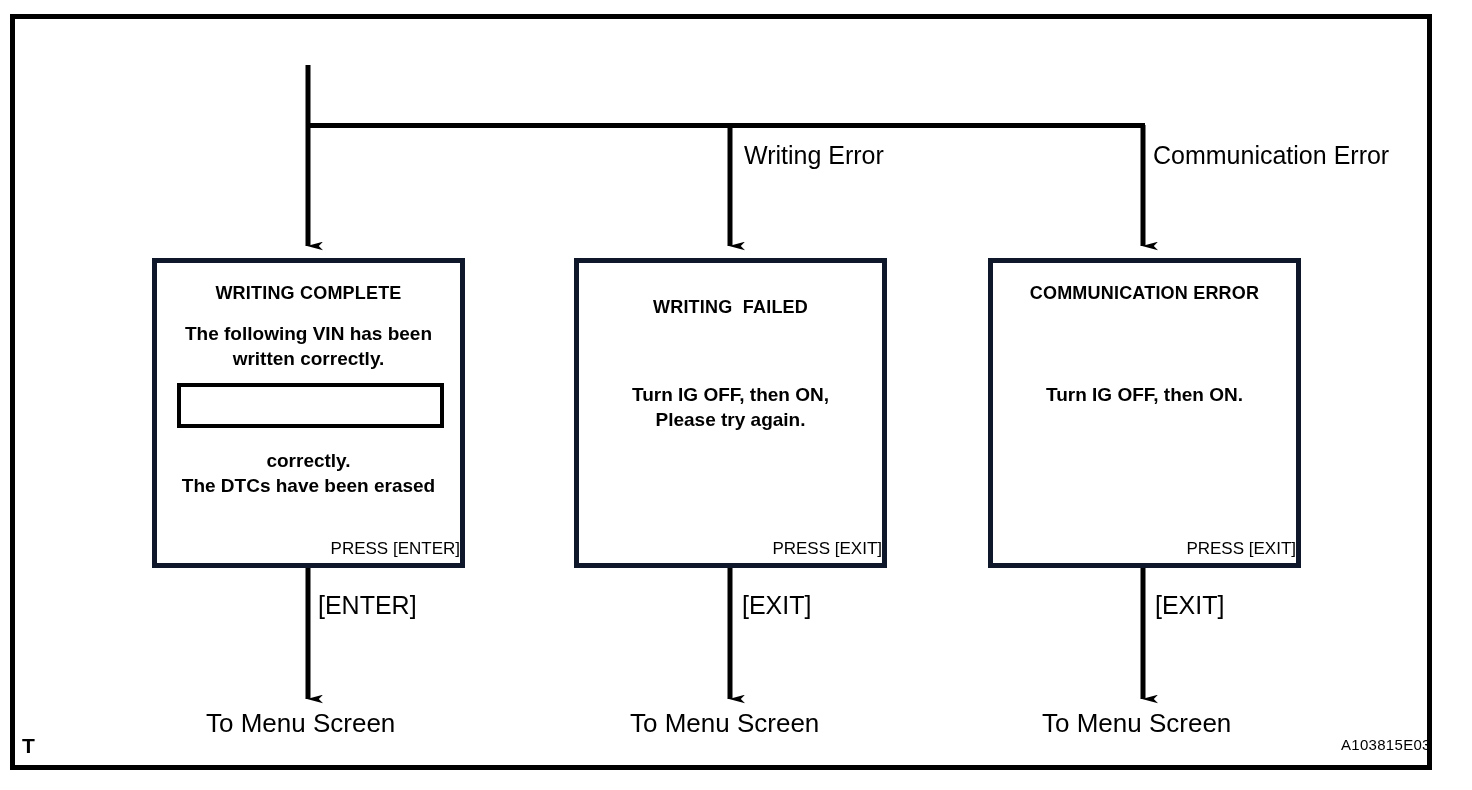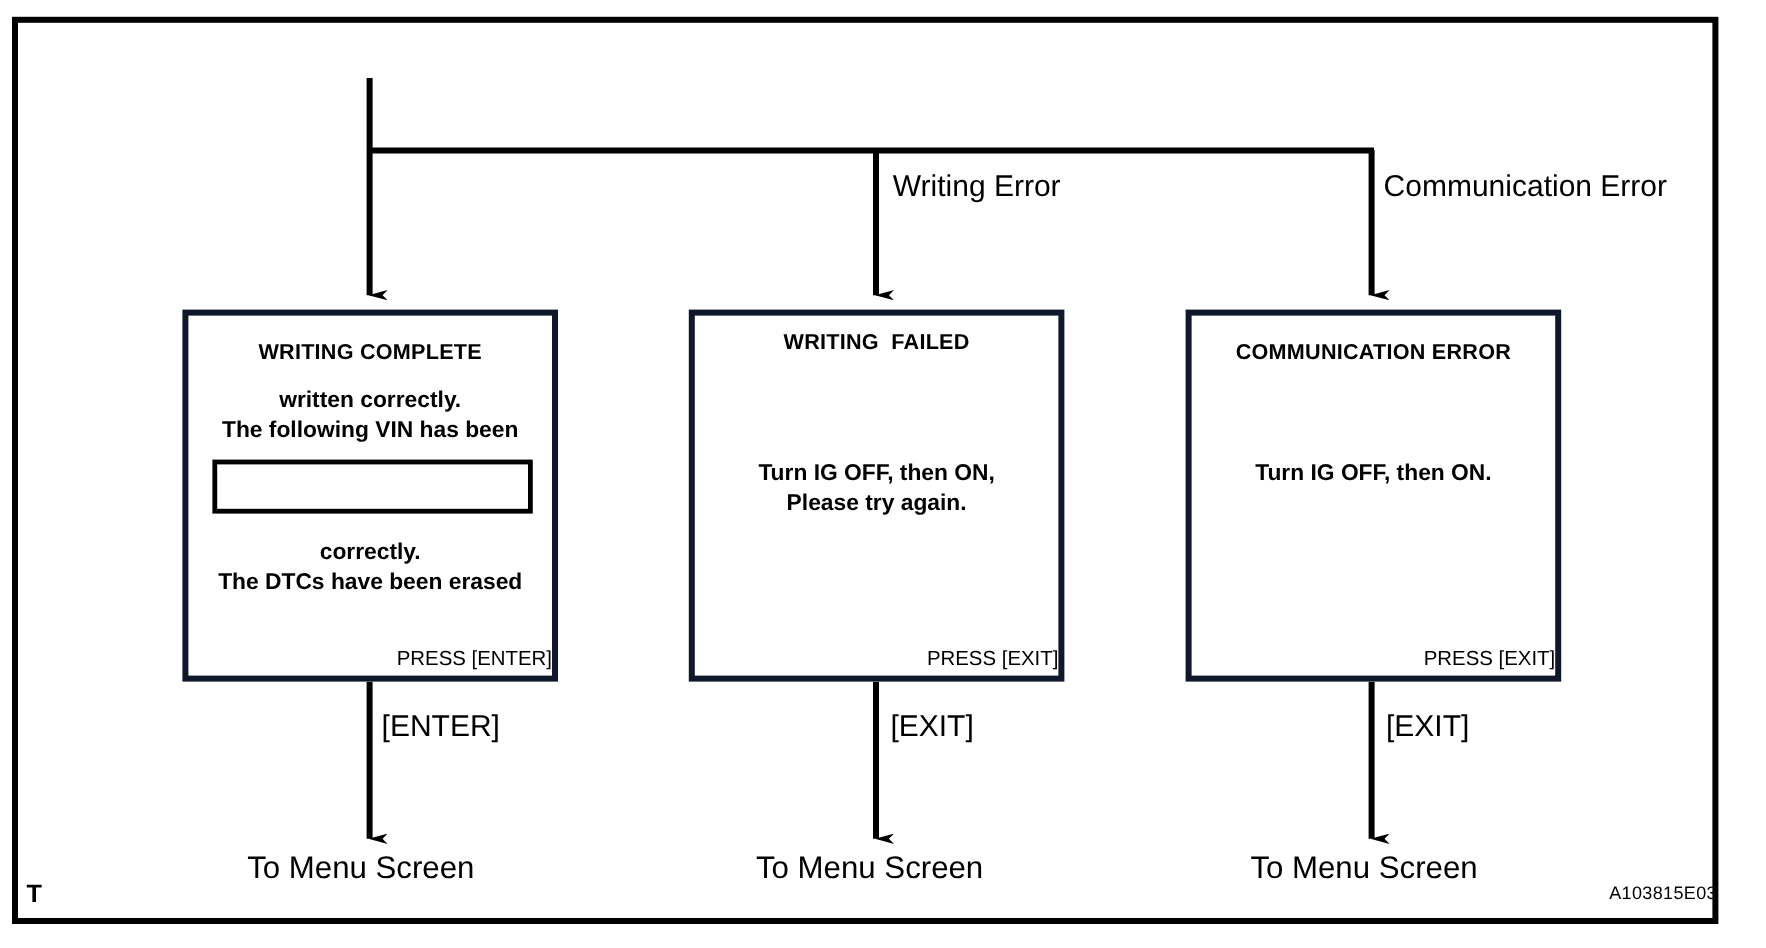--- a/index.html
+++ b/index.html
@@ -149,35 +149,35 @@
     <line x1="730" y1="568" x2="730" y2="699" stroke="#000000" stroke-width="5" marker-end="url(#ah)"></line>
     <line x1="1143" y1="568" x2="1143" y2="699" stroke="#000000" stroke-width="5" marker-end="url(#ah)"></line>
   </svg>
 
   <div class="branch-label" style="left:744px; top:143px;">Writing Error</div>
   <div class="branch-label" style="left:1153px; top:143px;">Communication Error</div>
 
   <div class="panel" style="left:152px; top:258px; width:313px; height:310px;">
     <div class="panel-title" style="top:20px;">WRITING COMPLETE</div>
     <div class="panel-body" style="top:58px;">
+      <div>The following VIN has been</div>
       <div>written correctly.</div>
-      <div>The following VIN has been</div>
     </div>
     <div class="vin-field" style="left:20px; top:120px; width:267px; height:45px;">
       <div style="font-size:18px; line-height:37px; text-align:center;"></div>
     </div>
     <div class="panel-body" style="top:185px;">
       <div>correctly.</div>
       <div>The DTCs have been erased</div>
     </div>
     <div class="panel-footer" style="top:276px;">PRESS [ENTER]</div>
   </div>
 
   <div class="panel" style="left:574px; top:258px; width:313px; height:310px;">
-    <div class="panel-title" style="top:12px;">WRITING  FAILED</div>
+    <div class="panel-title" style="top:34px;">WRITING  FAILED</div>
     <div class="panel-body" style="top:119px;">
       <div>Turn IG OFF, then ON,</div>
       <div>Please try again.</div>
     </div>
     <div class="panel-footer" style="top:276px;">PRESS [EXIT]</div>
   </div>
 
   <div class="panel" style="left:988px; top:258px; width:313px; height:310px;">
     <div class="panel-title" style="top:20px;">COMMUNICATION ERROR</div>
     <div class="panel-body" style="top:119px;">

